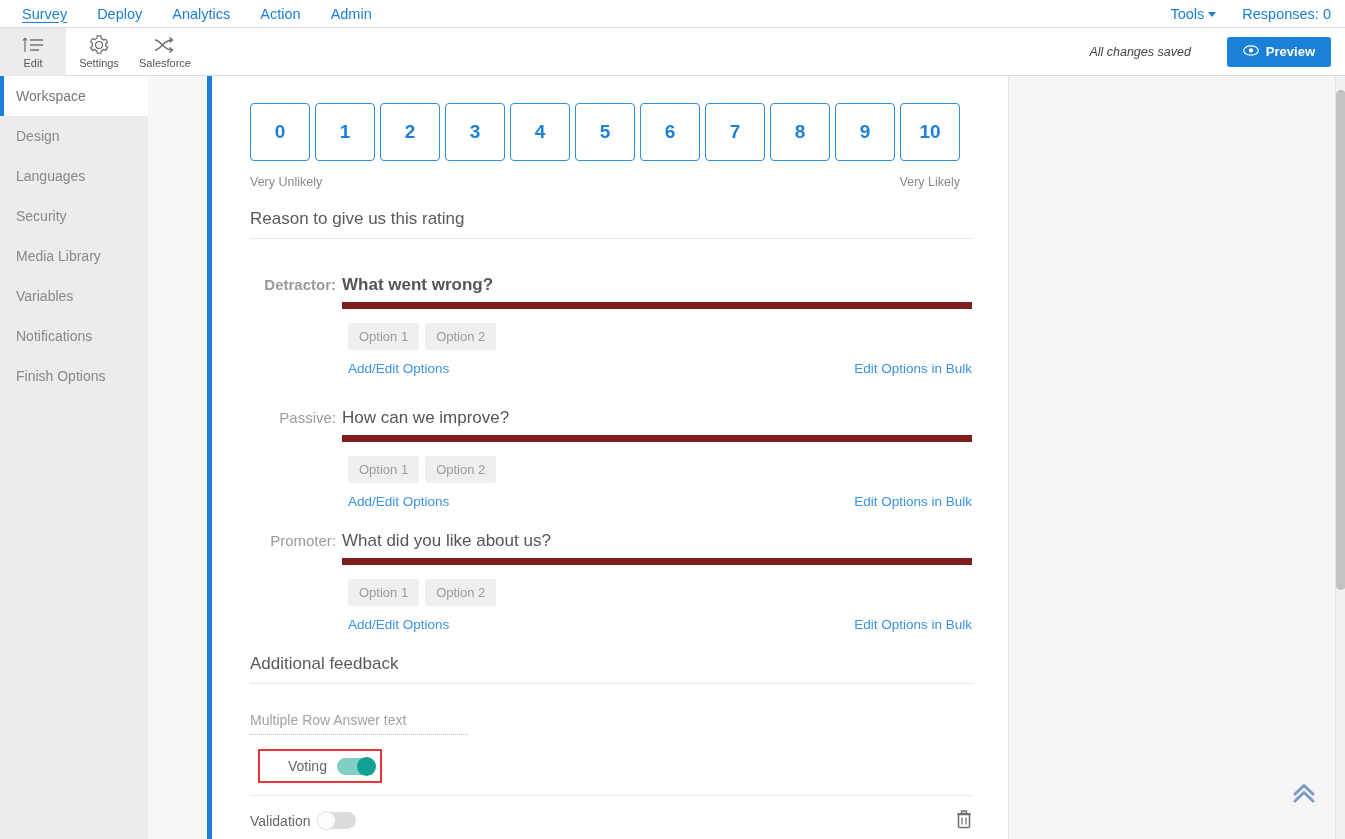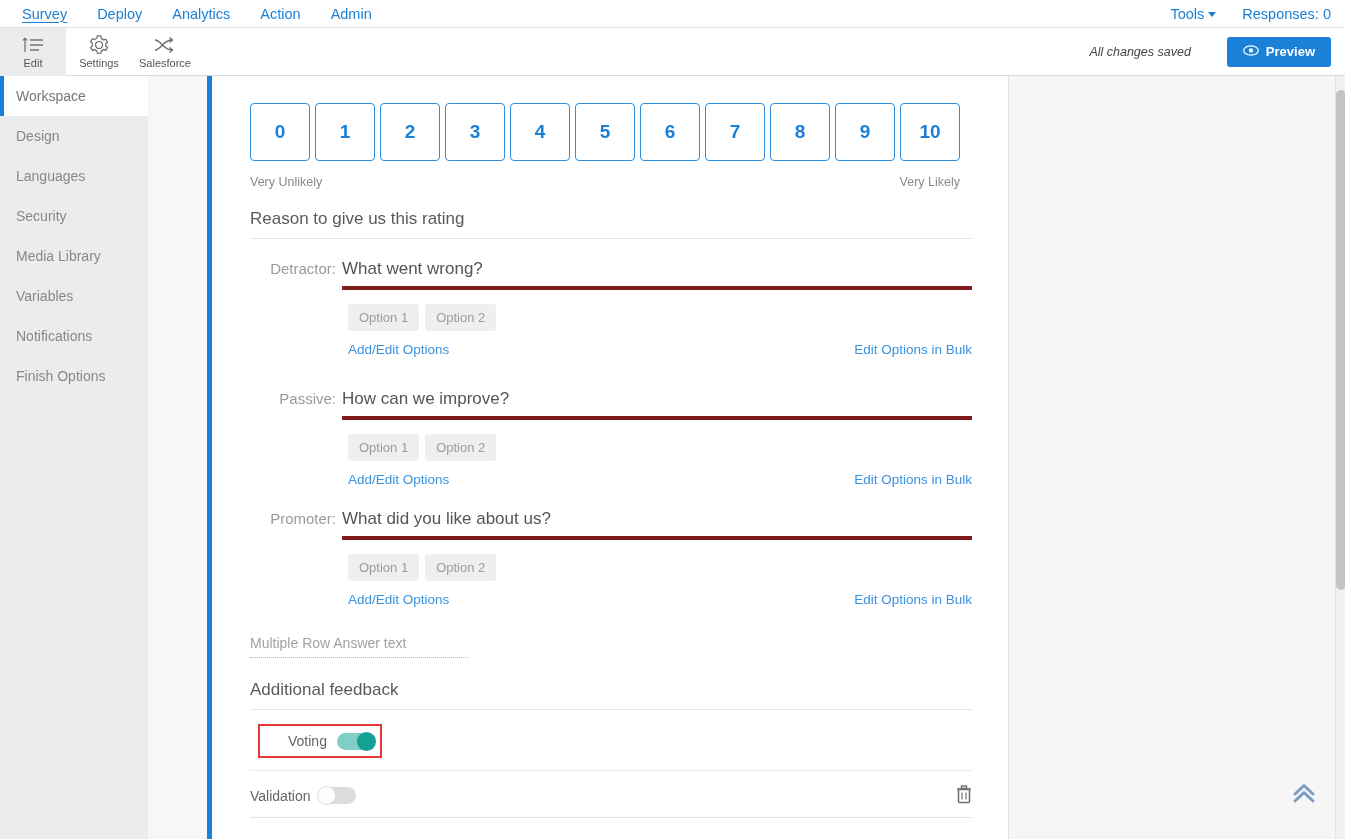--- a/index.html
+++ b/index.html
@@ -104,21 +104,21 @@
     font-size: 17px; color: #5a5a5a; width: 722px;
   }
   .sub-block { width: 722px; }
   .sub-row { display: flex; align-items: baseline; }
   .sub-label {
     width: 92px; text-align: right; font-size: 15px; color: #9a9a9a;
     flex: 0 0 92px; padding-right: 6px;
   }
   .sub-q {
     flex: 1; font-size: 17px; color: #555; padding-bottom: 7px;
-    border-bottom: 4px solid #7f1d1d;
+    border-bottom: 7px solid #7f1d1d;
   }
   .opt-row { display: flex; gap: 6px; margin: 14px 0 0 98px; }
   .opt-chip {
     background: #efefef; color: #9b9b9b; font-size: 13px;
     padding: 6px 11px; border-radius: 3px; cursor: pointer;
   }
   .links-row {
     display: flex; justify-content: space-between; margin: 11px 0 0 98px;
     width: 624px; font-size: 13.5px;
   }
@@ -271,21 +271,21 @@
     </div>
 
     <div id="nps-labels">
       <span>Very Unlikely</span>
       <span>Very Likely</span>
     </div>
 
     <div class="q-head">Reason to give us this rating</div>
 
     <div class="sub-block">
-      <div class="sub-row" style="margin-top:20px;">
+      <div class="sub-row" style="margin-top:36px;font-weight:bold;">
         <div class="sub-label">Detractor:</div>
         <div class="sub-q">What went wrong?</div>
       </div>
       <div class="opt-row">
         <span class="opt-chip">Option 1</span>
         <span class="opt-chip">Option 2</span>
       </div>
       <div class="links-row">
         <span class="blue-link">Add/Edit Options</span>
         <span class="blue-link">Edit Options in Bulk</span>
@@ -315,23 +315,23 @@
       <div class="opt-row">
         <span class="opt-chip">Option 1</span>
         <span class="opt-chip">Option 2</span>
       </div>
       <div class="links-row">
         <span class="blue-link">Add/Edit Options</span>
         <span class="blue-link">Edit Options in Bulk</span>
       </div>
     </div>
 
+    <div id="addl-head">Additional feedback</div>
+
     <div id="mra-input">Multiple Row Answer text</div>
-
-    <div id="addl-head">Additional feedback</div>
 
     <div id="voting-row">
       <span class="row-lbl">Voting</span>
       <span class="sw on">
           <span class="knob"></span>
         </span>
     </div>
 
     <div id="voting-sep"></div>
 

